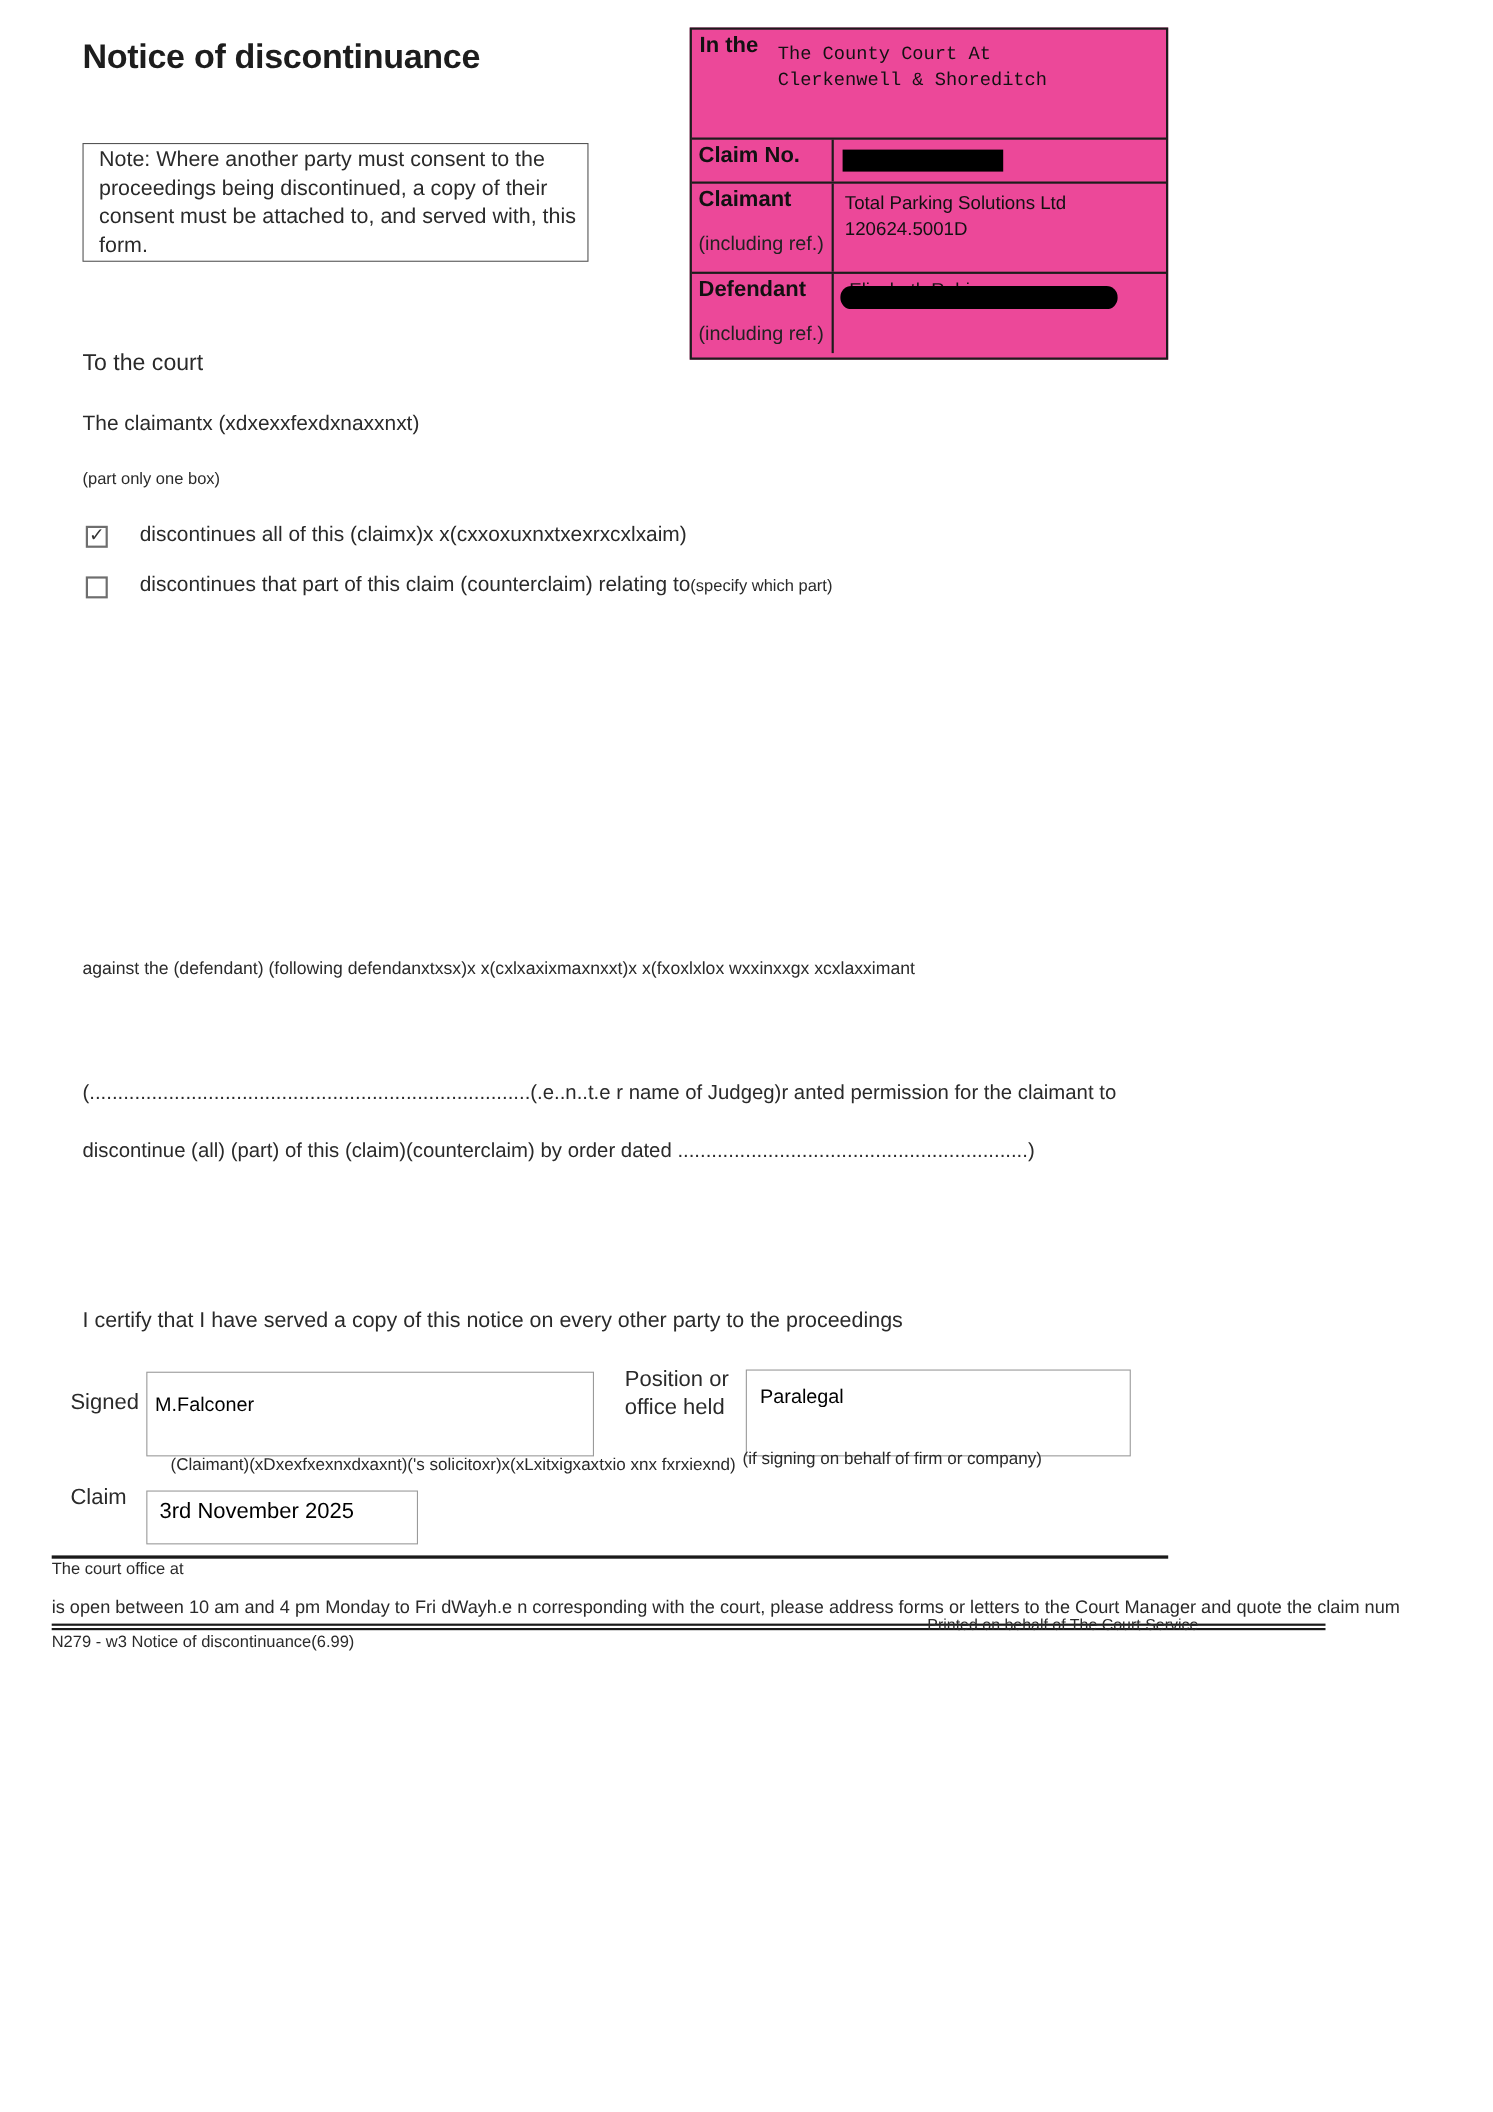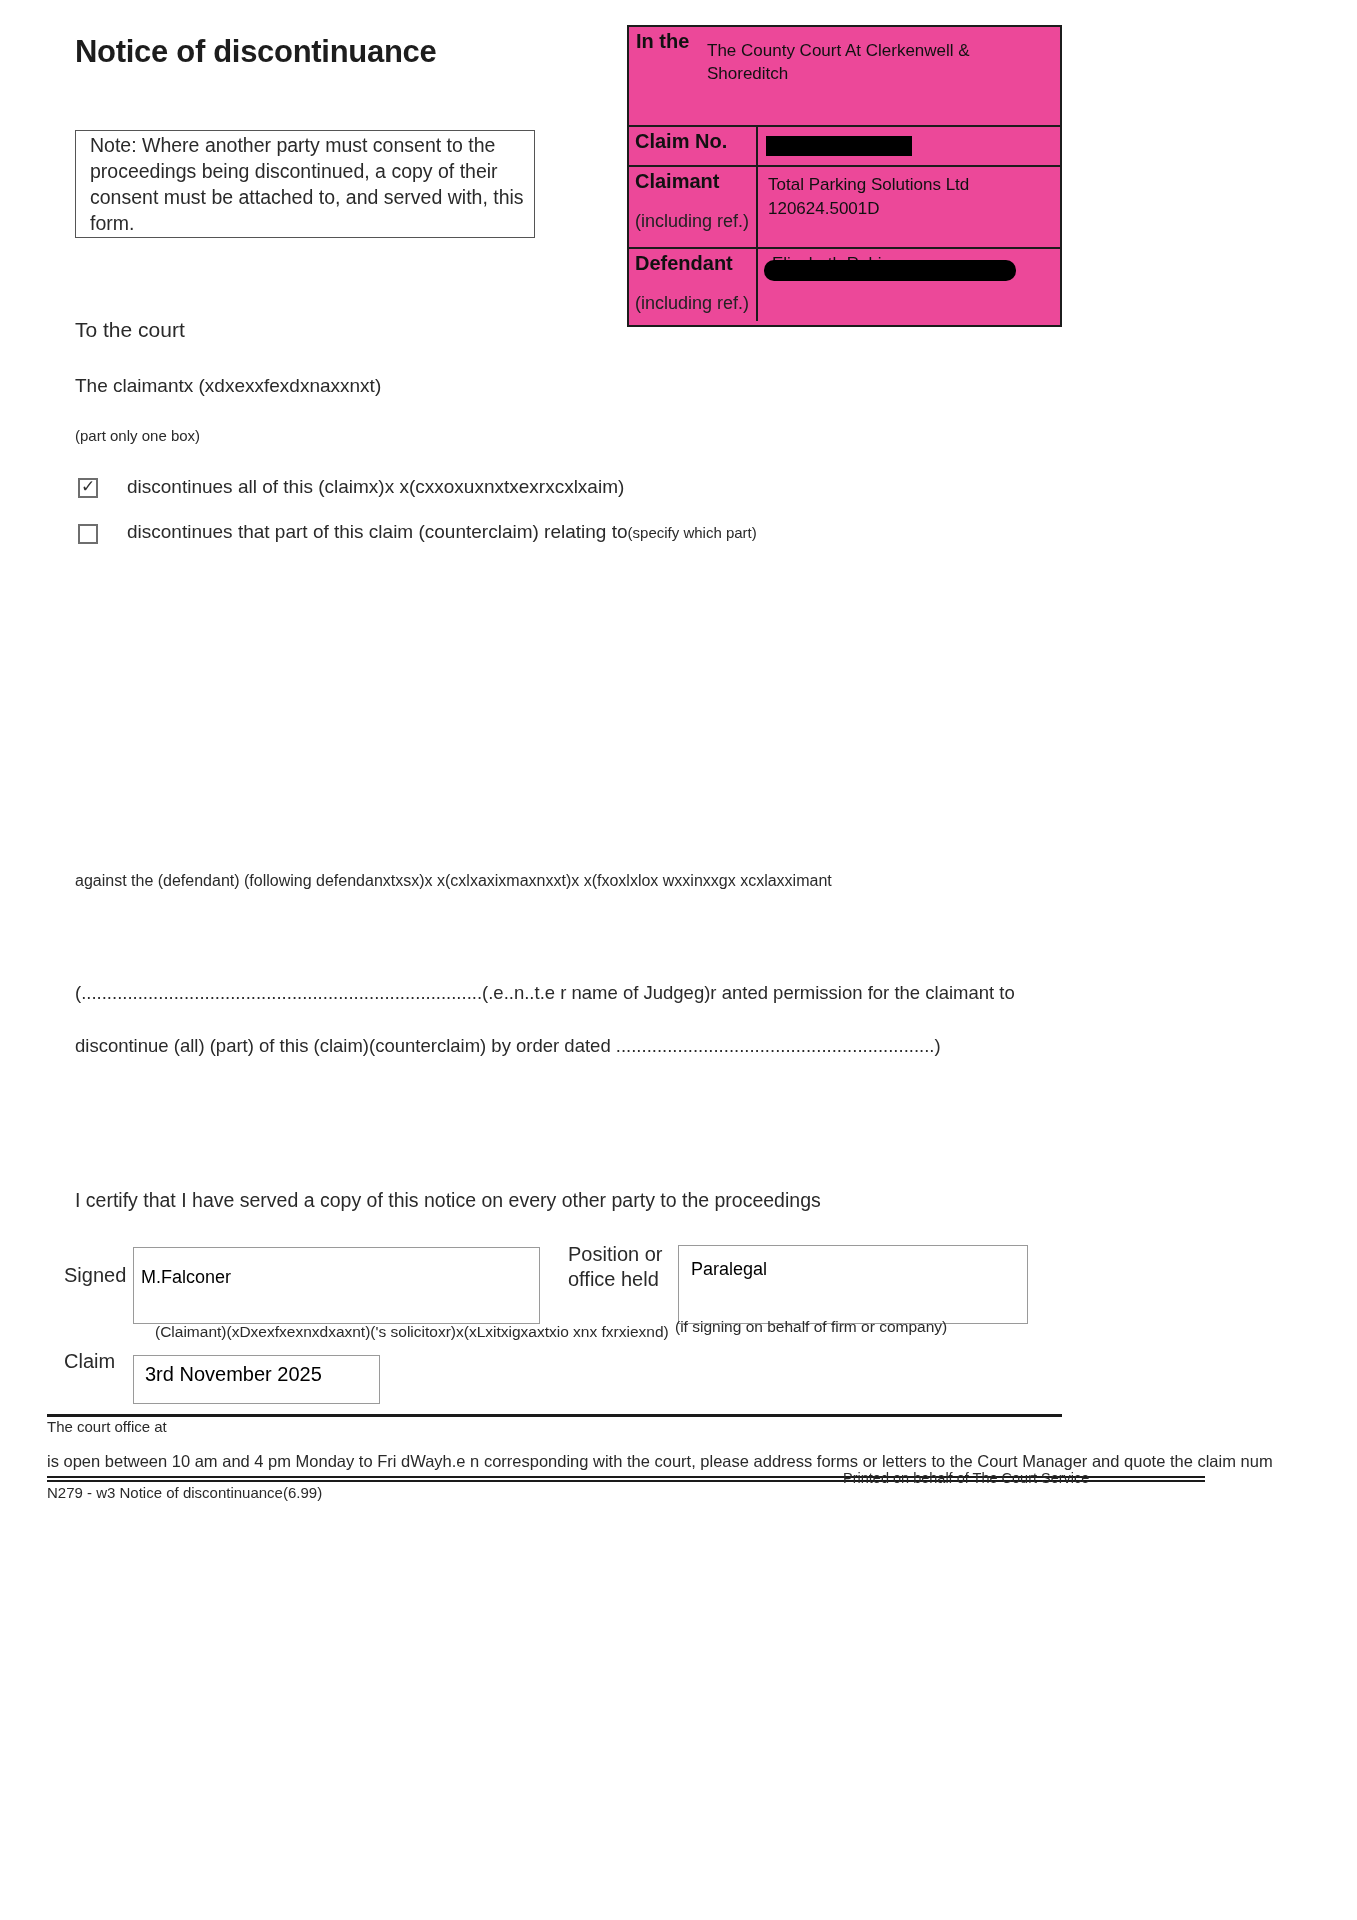--- a/index.html
+++ b/index.html
@@ -20,21 +20,21 @@
   .ct-row{position:relative;box-sizing:border-box;display:flex;}
   .ct-row1{height:98px;}
   .ct-row2{height:40px;border-top:2px solid #1c1c1c;}
   .ct-row3{height:82px;border-top:2px solid #1c1c1c;}
   .ct-row4{height:74px;border-top:2px solid #1c1c1c;}
   .ct-cell-label{width:129px;border-right:2px solid #1c1c1c;padding:3px 6px;box-sizing:border-box;flex:0 0 auto;}
   .ct-cell-value{flex:1;position:relative;padding:6px 10px;box-sizing:border-box;font-size:17px;line-height:24px;color:#111;}
   .ct-label{font-weight:700;font-size:20px;color:#111;}
   .ct-sub{display:block;font-size:18px;color:#222;margin-top:18px;}
   .ct-inthe-label{position:absolute;left:7px;top:3px;}
-  .ct-inthe-value{position:absolute;left:78px;top:12px;width:300px;font-size:17px;line-height:23px;font-weight:400;color:#111;}
+  .ct-inthe-value{position:absolute;left:78px;top:12px;width:300px;font-size:17px;line-height:23px;font-weight:400;color:#111;font-family:Liberation Mono, monospace;}
   .redact-claimno{position:absolute;left:8px;top:9px;width:146px;height:20px;background:#000;}
   .defendant-frag{position:absolute;left:14px;top:3px;font-size:17px;color:#111;}
   .redact-defendant{position:absolute;left:6px;top:11px;width:252px;height:21px;background:#000;border-radius:10px;}
 
   .to-court{left:75px;top:318px;font-size:21px;color:#2a2a2a;}
   .claimant-line{left:75px;top:375px;font-size:19px;color:#2a2a2a;}
   .tick-note{left:75px;top:427px;font-size:15px;color:#2a2a2a;}
 
   .opt-box{position:absolute;width:16px;height:16px;border:2px solid #6e6e6e;background:#fff;box-sizing:content-box;}
   .opt-box .tick{position:absolute;left:1px;top:-4px;font-size:17px;color:#333;}

